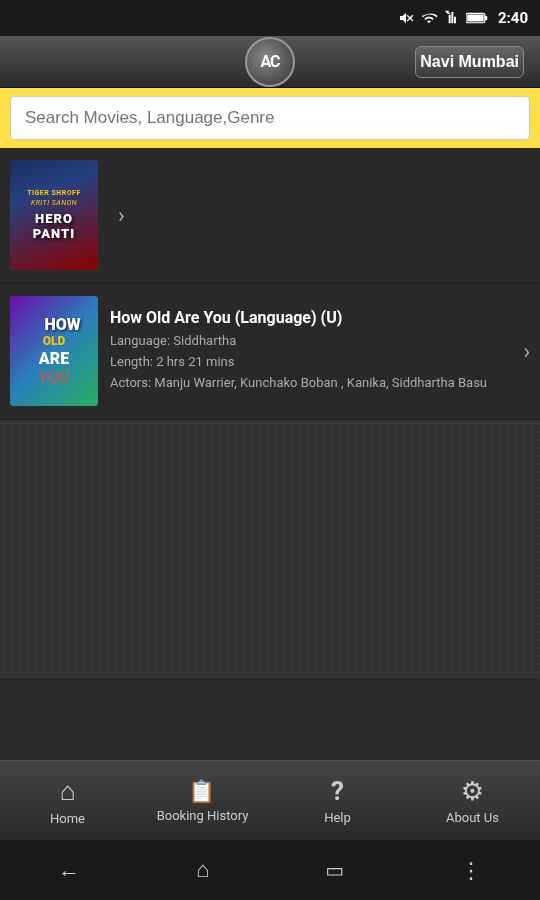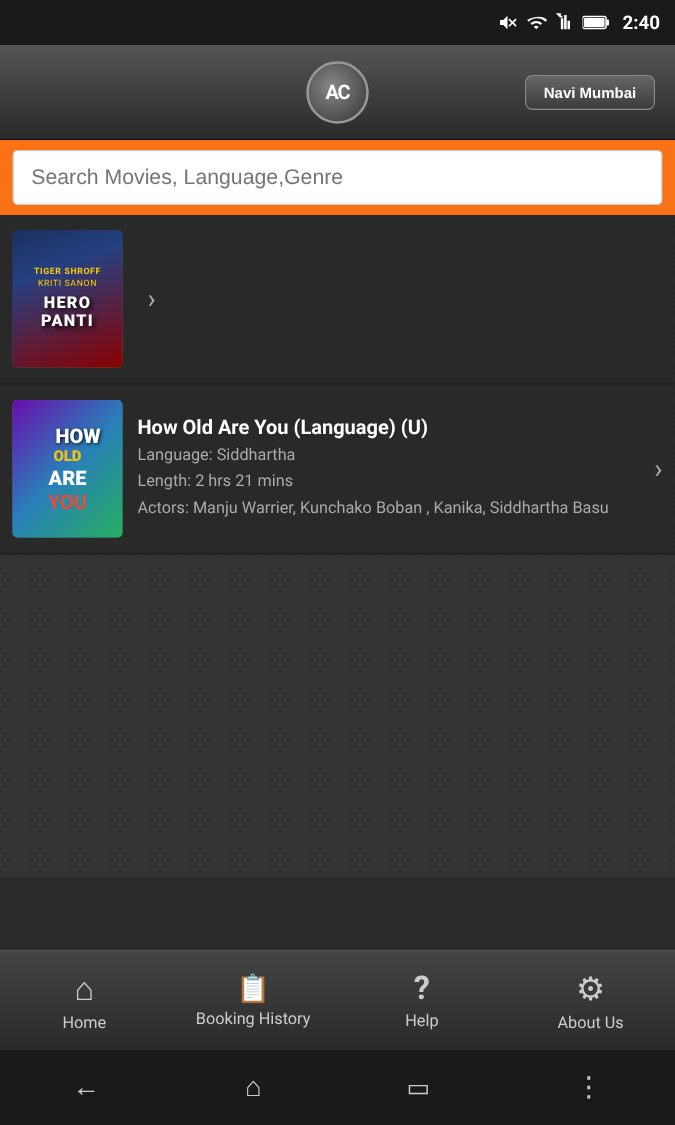--- a/index.html
+++ b/index.html
@@ -31,21 +31,21 @@
     .status-time {
       color: white;
       font-size: 15px;
       font-weight: bold;
       margin-left: 4px;
     }
 
     
     .top-header {
       width: 100%;
-      height: 76px;
+      height: 52px;
       background: linear-gradient(180deg, #555 0%, #2a2a2a 100%);
       display: flex;
       align-items: center;
       justify-content: space-between;
       padding: 0 16px;
       border-bottom: 1px solid #111;
     }
     .logo-container {
       display: flex;
       align-items: center;
@@ -63,32 +63,32 @@
       justify-content: center;
       font-size: 16px;
       font-weight: bold;
       color: white;
       letter-spacing: -1px;
     }
     .location-btn {
       background: linear-gradient(180deg, #666 0%, #3a3a3a 100%);
       border: 1px solid #888;
       border-radius: 6px;
-      padding: 6px 14px;
+      padding: 6px 4px;
       color: white;
-      font-size: 12px;
+      font-size: 16px;
       font-weight: bold;
       cursor: pointer;
     }
 
     
     .search-bar-container {
       width: 100%;
       padding: 8px 10px;
-      background: #f97316;
+      background: #fde047;
     }
     .search-input {
       width: 100%;
       height: 44px;
       background: white;
       border: 1px solid #ccc;
       border-radius: 4px;
       padding: 0 14px;
       font-size: 17px;
       color: #aaa;
@@ -261,38 +261,38 @@
   <input class="search-input" type="text" readonly="" placeholder="Search Movies, Language,Genre" style="">
 </div>
 
 <div class="content-area">
 
   <div class="movie-item">
     <div class="movie-poster poster-heropanti">
       <div style="position:absolute;top:0;left:0;right:0;bottom:0;background:linear-gradient(160deg,#1a3060 0%,#254080 30%,#8B0000 100%);"></div>
       <div style="position:relative;z-index:1;text-align:center;padding:4px;">
         <div style="color:#ffcc00;font-size:7px;font-weight:bold;text-transform:uppercase;letter-spacing:0.5px;margin-bottom:2px;">TIGER SHROFF</div>
-        <div style="color:#ffcc00;font-size:7px;letter-spacing:0.5px;margin-bottom:4px;">KRITI SANON</div>
+        <div style="color:#ffcc00;font-size:7px;letter-spacing:0.5px;margin-bottom:4px;font-style:italic;">KRITI SANON</div>
         <div style="color:white;font-size:13px;font-weight:900;text-transform:uppercase;letter-spacing:1px;text-shadow:2px 2px 4px rgba(0,0,0,0.9);">HERO</div>
         <div style="color:white;font-size:13px;font-weight:900;text-transform:uppercase;letter-spacing:1px;text-shadow:2px 2px 4px rgba(0,0,0,0.9);">PANTI</div>
       </div>
     </div>
     <div class="chevron">›</div>
   </div>
 
   <div class="divider"></div>
 
   <div class="movie-item">
     <div class="movie-poster poster-howare">
       <div style="position:absolute;top:0;left:0;right:0;bottom:0;background:linear-gradient(135deg,#6a0dad 0%,#2980b9 50%,#27ae60 100%);"></div>
       <div style="position:relative;z-index:1;text-align:center;padding:4px;">
         <div style="color:white;font-size:16px;font-weight:900;text-transform:uppercase;line-height:1.2;text-shadow:1px 1px 3px rgba(0,0,0,0.8);padding-left:17px;">HOW</div>
         <div style="color:#f1c40f;font-size:12px;font-weight:900;text-transform:uppercase;line-height:1.2;">OLD</div>
         <div style="color:white;font-size:16px;font-weight:900;text-transform:uppercase;line-height:1.2;">ARE</div>
-        <div style="color:#e74c3c;font-size:16px;font-weight:700;text-transform:uppercase;line-height:1.2;">YOU</div>
+        <div style="color:#e74c3c;font-size:16px;font-weight:400;text-transform:uppercase;line-height:1.2;">YOU</div>
       </div>
     </div>
     <div class="movie-info">
       <div class="movie-title">How Old Are You (Language) (U)</div>
       <div class="movie-detail">Language: Siddhartha</div>
       <div class="movie-detail">Length: 2 hrs 21 mins</div>
       <div class="movie-detail">Actors: Manju Warrier, Kunchako Boban , Kanika, Siddhartha Basu</div>
     </div>
     <div class="chevron">›</div>
   </div>

